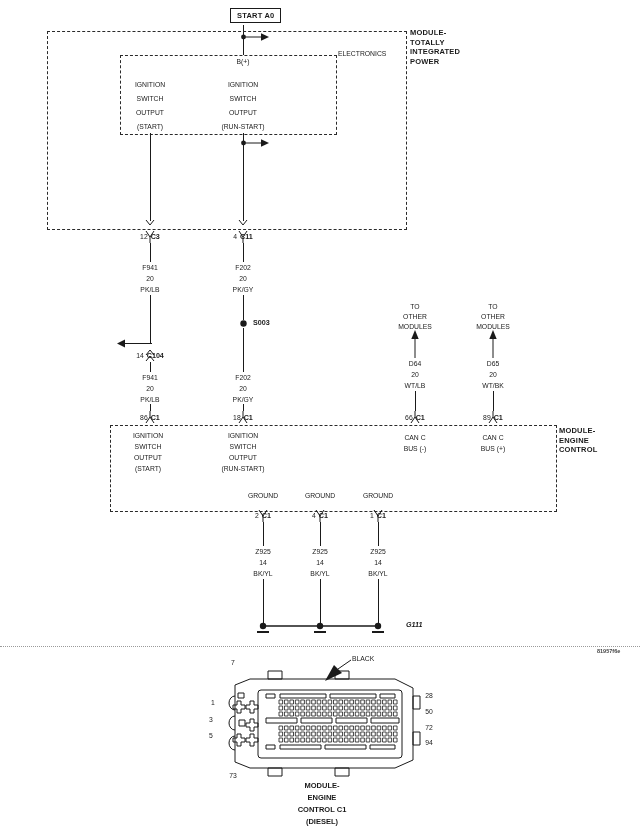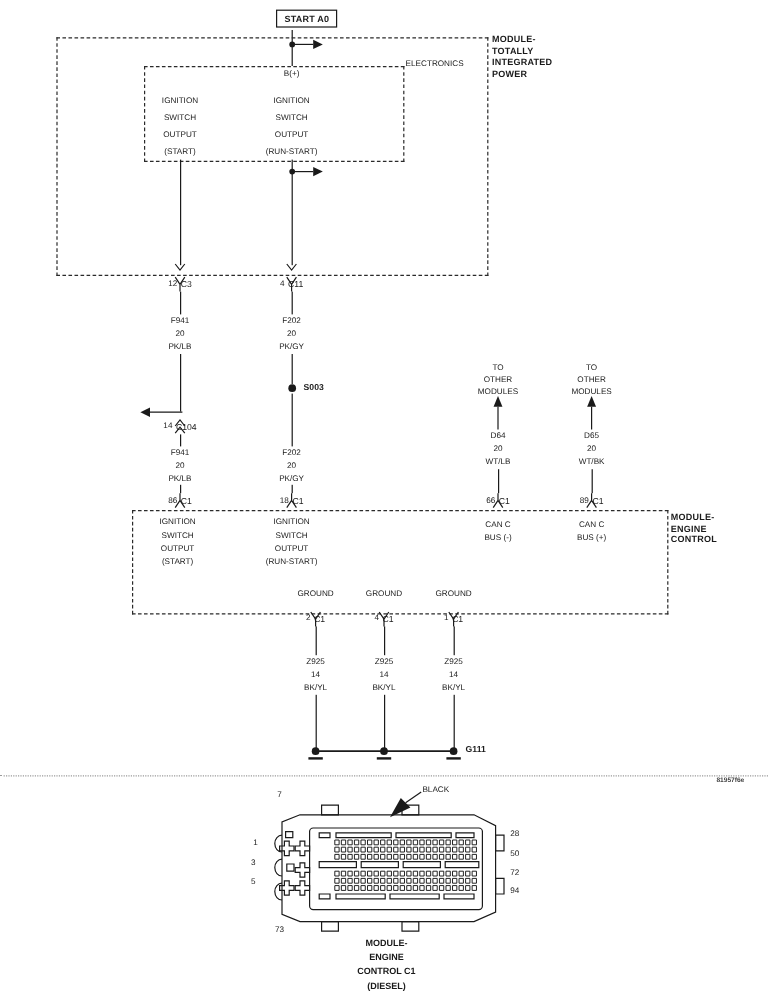--- a/index.html
+++ b/index.html
@@ -9,21 +9,21 @@
   .vline{position:absolute;width:1px;background:#1a1a1a;}
   .dashbox{position:absolute;border:1px dashed #2a2a2a;}
   .modname{position:absolute;font-weight:bold;font-size:7.5px;line-height:9.5px;
            white-space:pre-line;letter-spacing:.2px;}
   .boxlabel{position:absolute;font-size:6.8px;text-align:center;white-space:pre-line;}
   .lh14{line-height:14px;} .lh11{line-height:11px;} .lh10{line-height:10px;}
   .wlabel{position:absolute;width:50px;font-size:6.8px;line-height:11px;text-align:center;
           white-space:pre-line;}
   .pinrow{position:absolute;height:13px;display:flex;align-items:center;justify-content:center;
           gap:3px;font-size:6.8px;}
-  .pinrow .cn{font-weight:normal;font-size:7.2px;}
+  .pinrow .cn{font-weight:bold;font-size:7.2px;}
   .battbox{position:absolute;border:1.5px solid #1a1a1a;font-weight:bold;font-size:7.5px;
            padding:2px 6px;letter-spacing:.2px;}
   .splice-lbl,.gnd-lbl{position:absolute;font-weight:bold;font-size:7.2px;}
   .sep{position:absolute;left:0;top:646px;width:640px;border-top:1px dotted #9a9a9a;}
   .docid{position:absolute;font-weight:bold;font-size:5.5px;color:#444;}
   .small{font-size:6.8px;}
   .connlbl{position:absolute;font-size:6.8px;text-align:center;}
   .caption{position:absolute;font-weight:bold;font-size:7.5px;line-height:12px;
            text-align:center;white-space:pre-line;}
   svg{position:absolute;overflow:visible;}
@@ -233,21 +233,21 @@
   <div class="vline" style="left:378px;top:579px;height:45px;"></div>
   <svg style="left:255px;top:618px;" width="140" height="18">
     <line x1="8" y1="8" x2="123" y2="8" stroke="#1a1a1a" stroke-width="1.4"></line>
     <circle cx="8" cy="8" r="3.2" fill="#1a1a1a"></circle>
       <circle cx="65" cy="8" r="3.2" fill="#1a1a1a"></circle>
       <circle cx="123" cy="8" r="3.2" fill="#1a1a1a"></circle>
     <rect x="2" y="13" width="12" height="2" fill="#1a1a1a"></rect>
       <rect x="59" y="13" width="12" height="2" fill="#1a1a1a"></rect>
       <rect x="117" y="13" width="12" height="2" fill="#1a1a1a"></rect>
   </svg>
-  <div class="gnd-lbl" style="left:388px;top:620px;">G111</div>
+  <div class="gnd-lbl" style="left:406px;top:620px;font-style:italic;">G111</div>
 
   <div class="sep"></div>
   <div class="docid" style="left:597px;top:648px;">81957f6e</div>
 
   <svg id="conn-svg" style="left:195px;top:652px;" width="270" height="128" viewBox="0 0 270 128">
     <g stroke="#1a1a1a" fill="none" stroke-width="1">
 
       <path d="M55 27 H200 L218 36 V108 L200 116 H55 L40 110 V33 Z"></path>
 
       <path d="M40 44 a6 7 0 0 0 0 14 M40 64 a6 7 0 0 0 0 14 M40 84 a6 7 0 0 0 0 14"></path>

